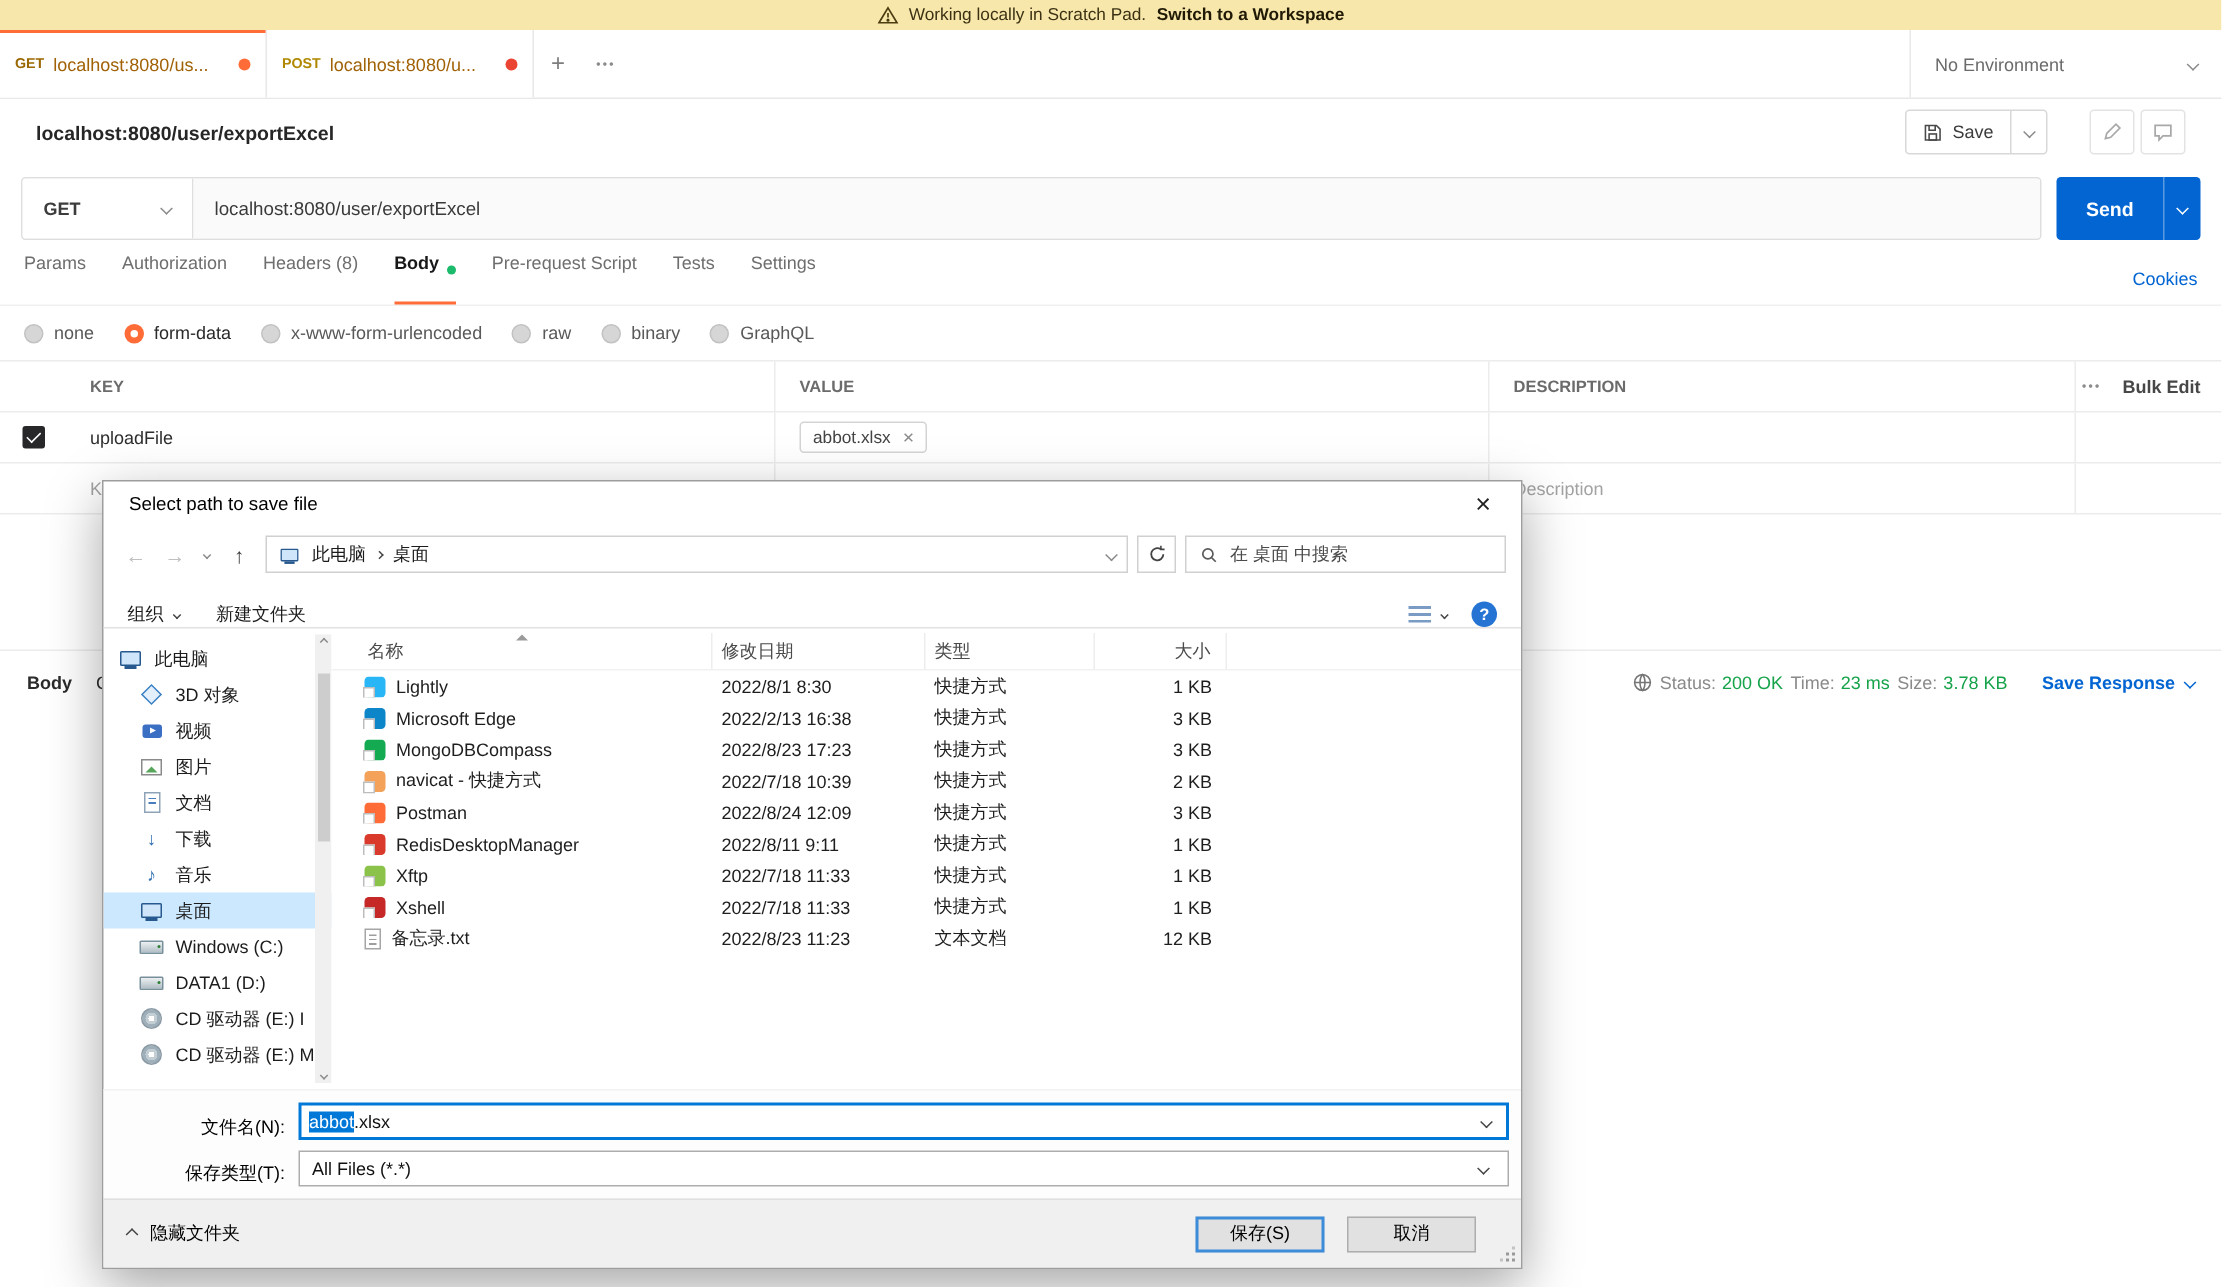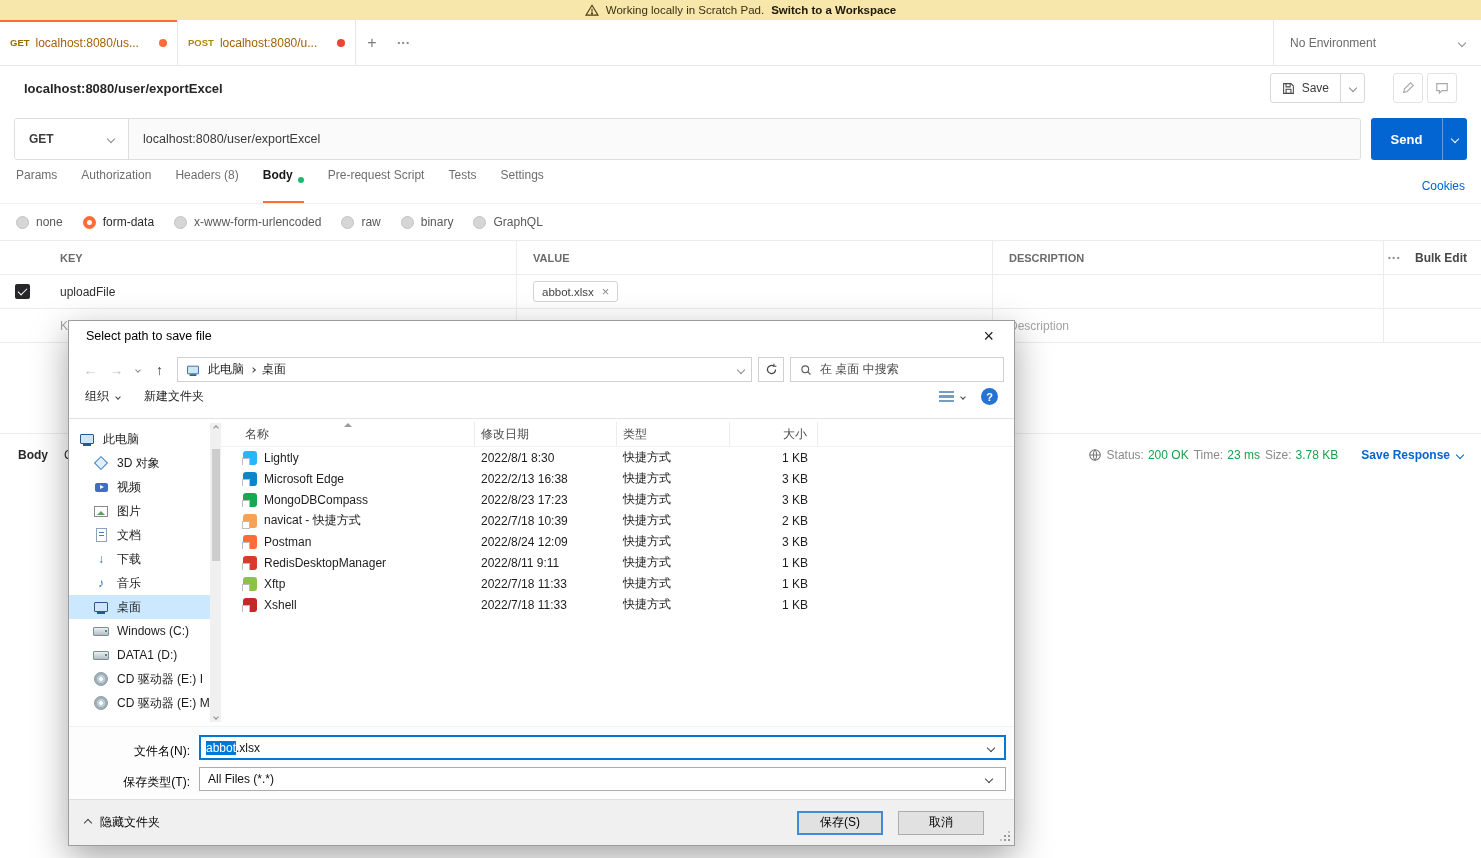--- a/index.html
+++ b/index.html
@@ -97,21 +97,21 @@
   .dlg-title{height:30px;display:flex;align-items:center;padding:0 17px;font-size:12.5px;color:#000;flex:none}
   .dlg-close{margin-left:auto;font-size:18px;color:#222;cursor:pointer;padding:0 3px;line-height:1}
   .dlg-nav{height:37px;display:flex;align-items:center;padding:0 10px;gap:3px;flex:none}
   .nav-btn{width:23px;height:24px;display:flex;align-items:center;justify-content:center;font-size:14px;color:#c0c0c0;cursor:pointer}
   .nav-btn.enabled{color:#3b3b3b}
   .addr{flex:1;height:25px;border:1px solid #d0d0d0;display:flex;align-items:center;padding:0 7px;gap:7px;margin:0 3px;cursor:text}
   .crumb{color:#1b1b1b;cursor:pointer;white-space:nowrap}
   .addr-end{margin-left:auto}
   .sq-btn{width:26px;height:25px;border:1px solid #d0d0d0;display:flex;align-items:center;justify-content:center;cursor:pointer;flex:none}
   .searchbox{width:214px;height:25px;border:1px solid #d0d0d0;display:flex;align-items:center;gap:8px;padding:0 9px;color:#4a4a4a;flex:none;margin-left:3px;cursor:text;white-space:nowrap}
-  .dlg-toolbar{height:31px;display:flex;align-items:flex-start;padding:0 16px;gap:24px;border-bottom:1px solid #e2e2e2;flex:none;color:#1b1b1b}
+  .dlg-toolbar{height:31px;display:flex;align-items:flex-end;padding:0 16px;gap:24px;border-bottom:1px solid #e2e2e2;flex:none;color:#1b1b1b}
   .tb-item{display:flex;align-items:center;gap:7px;cursor:pointer;white-space:nowrap}
   .tb-right{margin-left:auto;display:flex;align-items:center;gap:16px}
   .view-icon{width:15px;height:11px;background:repeating-linear-gradient(to bottom,#7a9cc4 0 2px,transparent 2px 4.5px)}
   .help-icon{width:17px;height:17px;border-radius:50%;background:#2574d4;color:#fff;font-weight:700;font-size:11px;display:flex;align-items:center;justify-content:center;cursor:pointer}
 
   .dlg-main{flex:1;display:flex;min-height:0}
   .dlg-side{width:152px;position:relative;padding-top:8px;flex:none;overflow:hidden}
   .side-item{height:24px;display:flex;align-items:center;gap:8px;padding-left:10px;cursor:pointer;white-space:nowrap;font-size:12px;color:#1c1c1c}
   .side-item.lvl1{padding-left:24px}
   .side-item.selected{background:#cce8ff}
@@ -570,20 +570,29 @@
           </div>
           <div class="file-row">
             <div class="fcell f0">
               <i class="ficon-app" style="background: rgb(198, 40, 40);"></i>
               <span>Xshell</span>
             </div>
             <div class="fcell f1">2022/7/18 11:33</div>
             <div class="fcell f2">快捷方式</div>
             <div class="fcell f3">1 KB</div>
           </div>
+          <div class="file-row">
+            <div class="fcell f0">
+              <i class="ficon-doc"></i>
+              <span>备忘录.txt</span>
+            </div>
+            <div class="fcell f1">2022/8/23 11:23</div>
+            <div class="fcell f2">文本文档</div>
+            <div class="fcell f3">12 KB</div>
+          </div>
         </div>
     </div>
   </div>
 
   <div class="dlg-bottom">
     <div class="frow">
       <span class="flabel">文件名(N):</span>
       <div class="fname-input">
         <span class="sel-text">abbot</span>
         <span>.xlsx</span>

